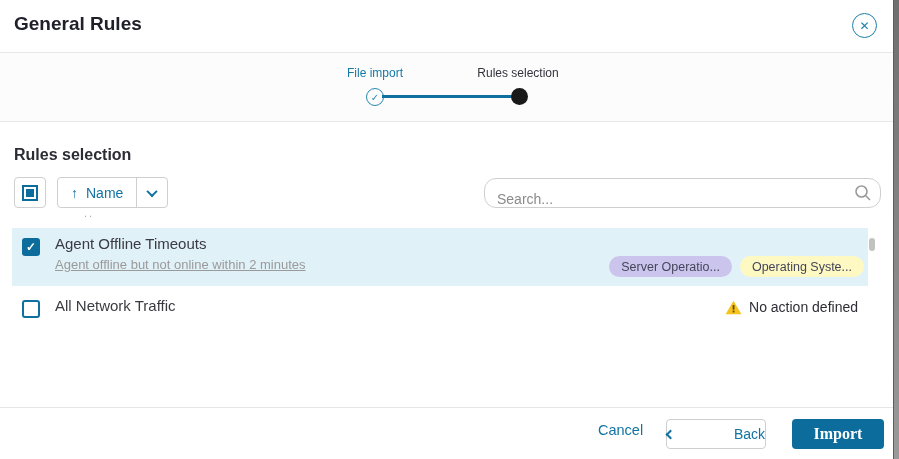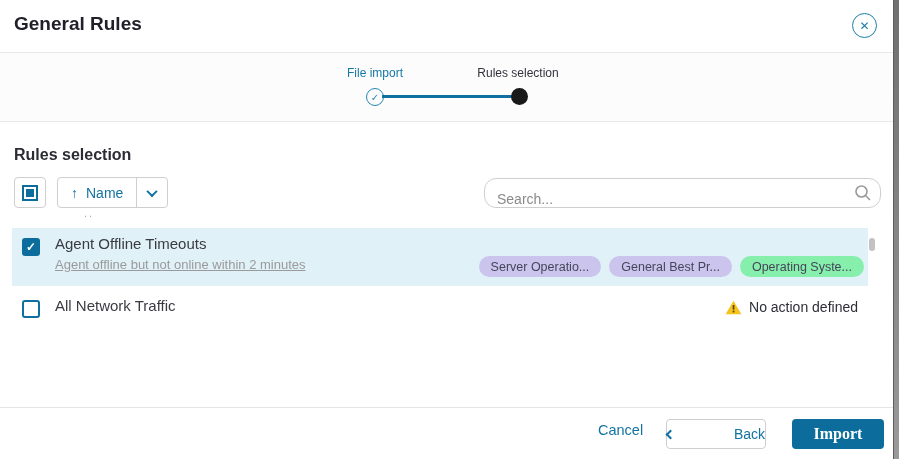--- a/index.html
+++ b/index.html
@@ -67,21 +67,21 @@
   .row-check { position:absolute; left:10px; top:10px; width:18px; height:18px; border-radius:3px; cursor:pointer; }
   .row-check.checked { background:#0c6d9c; color:#fff; display:flex; align-items:center;
                        justify-content:center; font-size:12px; font-weight:700; }
   .row-check.unchecked { background:#fff; border:2px solid #0f6f9e; }
   .row-title { position:absolute; left:43px; top:7px; font-size:15px; color:#3a3a42; }
   .row-desc { position:absolute; left:43px; top:29px; font-size:13px; color:#9a9a9a;text-decoration:underline; }
   .tags { position:absolute; right:4px; top:28px; display:flex; gap:8px; }
   .tag { height:21px; border-radius:11px; padding:0 12px; font-size:12.5px; color:#45455a;
          display:flex; align-items:center; white-space:nowrap; }
   .tag-purple { background:#cbc5ee; }
-  .tag-yellow { background:#86efac; }
+  .tag-yellow { background:#fef9c3; }
   .warning { position:absolute; right:10px; top:9px; display:flex; align-items:center; gap:7px;
              font-size:14px; color:#2e2e36; }
   .scroll-thumb { position:absolute; left:869px; top:28px; width:6px; height:13px;
                   border-radius:3px; background:#c2c2c2; cursor:pointer; }
 
   
   .modal-footer { position:absolute; left:0; top:407px; width:893px; height:40px;
                   border-top:1px solid #e6e6e6; background:#fff; }
   .cancel-link { position:absolute; left:598px; top:14px; font-size:14.5px; color:#1273a2; cursor:pointer; }
   .back-btn { position:absolute; left:666px; top:11px; width:100px; height:30px; background:#fff;
@@ -139,21 +139,20 @@
 
   <div class="list-viewport">
     <div class="clipped-fragment">..</div>
 
     <div class="rule-row row-1">
       <div class="row-check checked">✓</div>
       <div class="row-title">Agent Offline Timeouts</div>
       <div class="row-desc">Agent offline but not online within 2 minutes</div>
       <div class="tags">
         <span class="tag tag-purple">Server Operatio...</span>
-        <span class="tag tag-purple">General Best Pr...</span>
         <span class="tag tag-yellow">Operating Syste...</span>
       </div>
     </div>
 
     <div class="rule-row row-2">
       <div class="row-check unchecked"></div>
       <div class="row-title">All Network Traffic</div>
       <div class="row-desc">This was created from the Filter to Rule functionality</div>
       <div class="warning">
         <svg width="17" height="15" viewBox="0 0 17 15">

